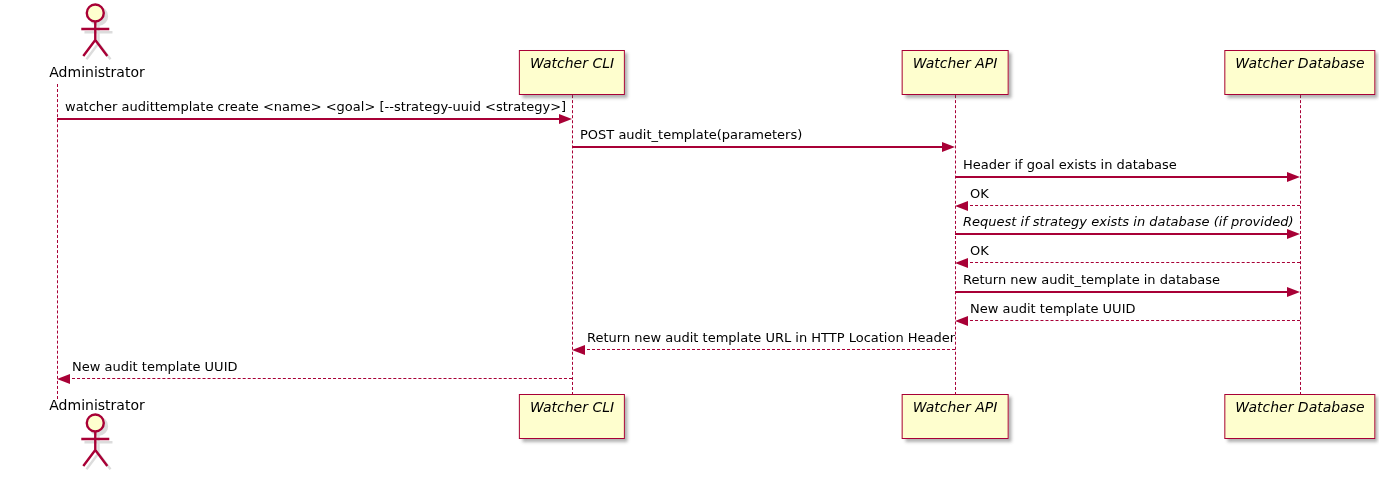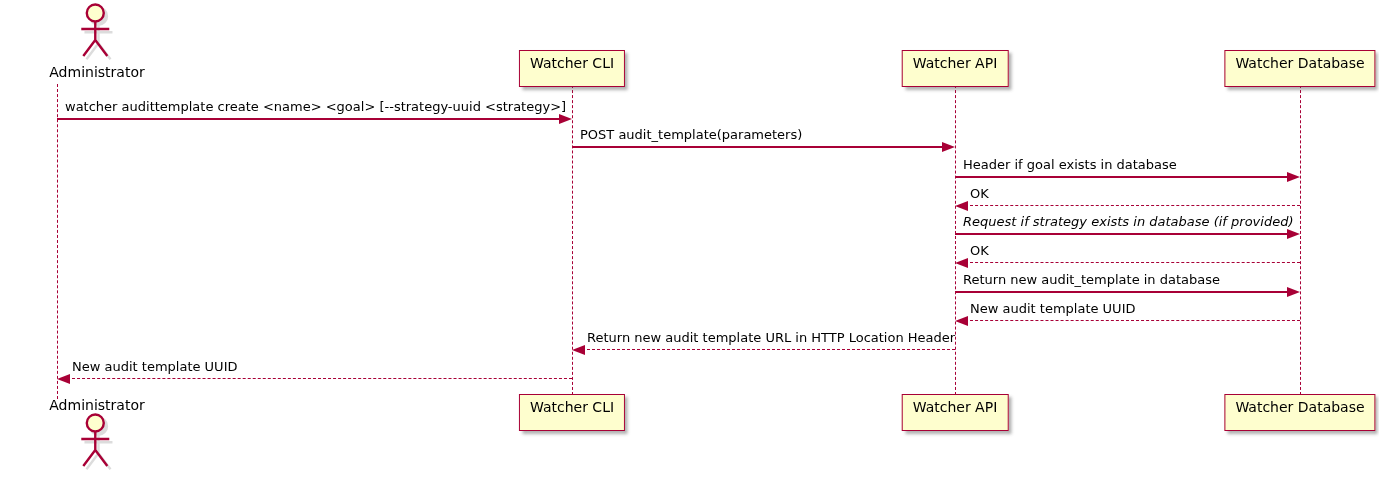--- a/index.html
+++ b/index.html
@@ -19,25 +19,26 @@
     position: absolute;
     width: 0;
     border-left: 1px dashed #A80036;
   }
   .participant-box {
     position: absolute;
     transform: translateX(-50%);
     background: #FEFECE;
     border: 1.8px solid #A80036;
     box-shadow: 3px 3px 3px rgba(80,80,80,0.45);
-    padding: 4px 10px 14px 10px;
+    padding: 4px 10px 22px 10px;
     font-size: 14px;
     color: #000000;
     white-space: nowrap;
     line-height: 17px;
+    font-style: italic;
   }
   .actor-wrap {
     position: absolute;
     transform: translateX(-50%);
     display: flex;
     flex-direction: column;
     align-items: center;
     margin-left: 40px;
   }
   .actor-label {

